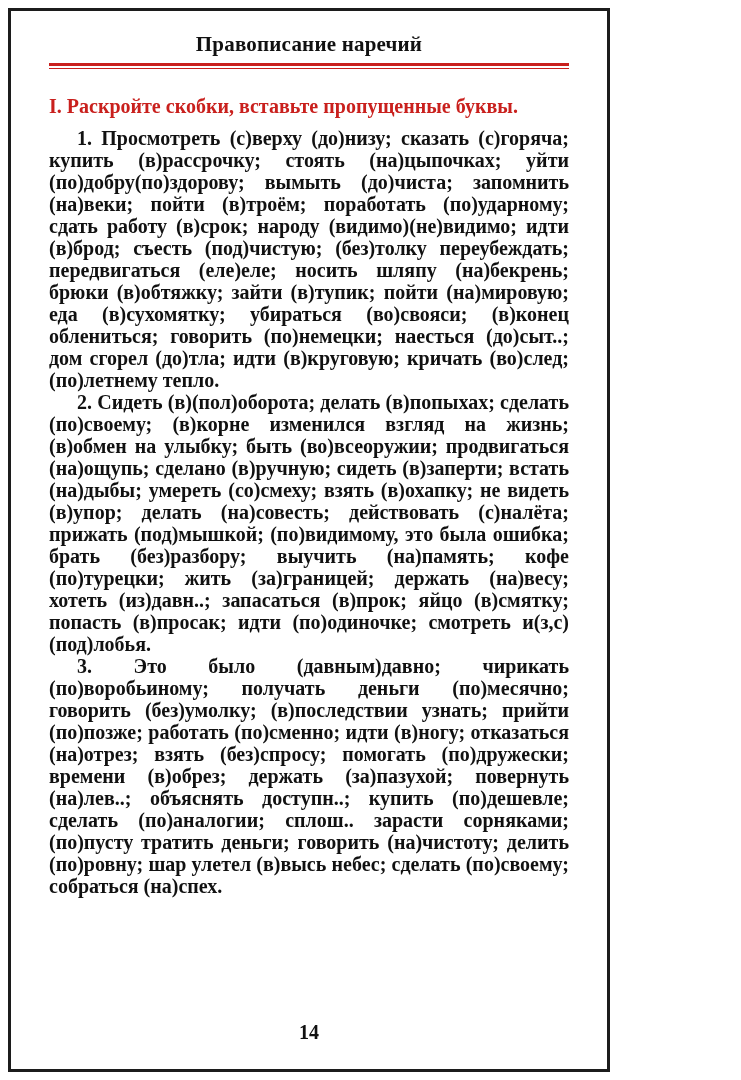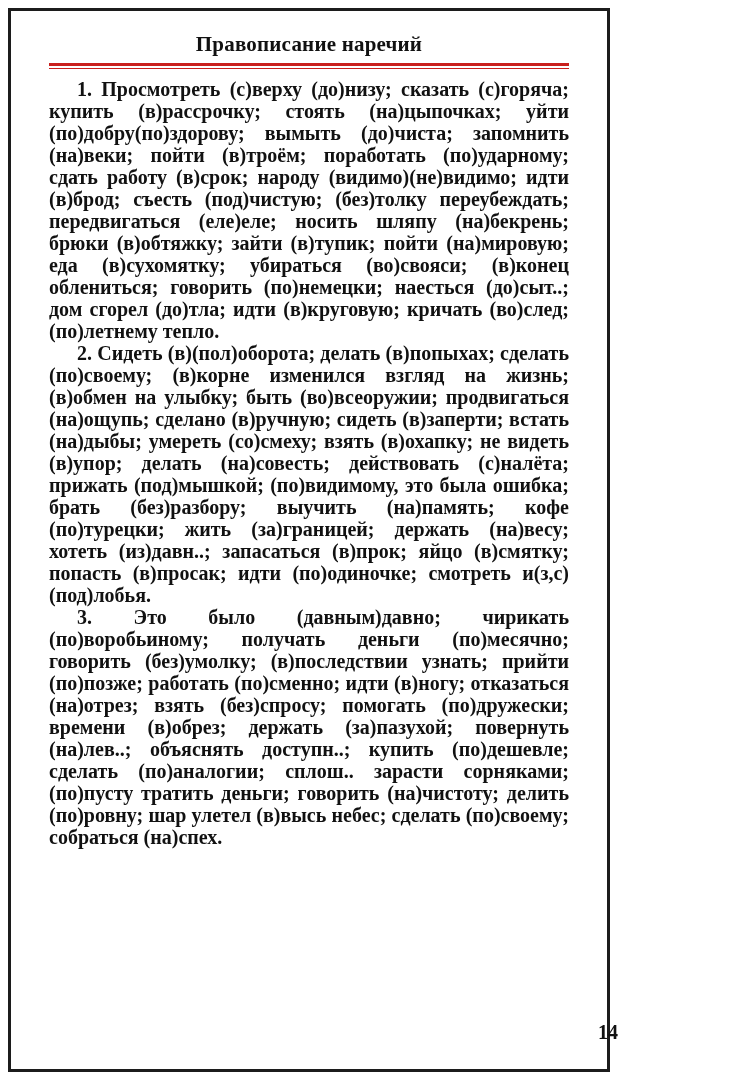--- a/index.html
+++ b/index.html
@@ -61,36 +61,37 @@
   }
   .para {
     margin: 0;
     text-indent: 28px;
   }
   .pagenum {
     position: absolute;
     bottom: 36px;
     left: 0;
     right: 0;
-    text-align: right;
+    text-align: center;
     font-weight: bold;
     font-size: 20px;
   }
 </style>
 </head>
 <body>
 
 <div class="page">
   <div class="frame"></div>
 
   <div class="content">
     <div class="title">Правописание наречий</div>
 
     <div class="rule"></div>
 
+    <div class="heading">I. Раскройте скобки, вставьте пропущенные буквы.</div>
 
     <div class="bodytext">
       <p class="para">1. Просмотреть (с)верху (до)низу; сказать (с)горяча; купить (в)рассрочку; стоять (на)цыпочках; уйти (по)добру(по)здорову; вымыть (до)чиста; запомнить (на)веки; пойти (в)троём; поработать (по)ударному; сдать работу (в)срок; народу (видимо)(не)видимо; идти (в)брод; съесть (под)чистую; (без)толку переубеждать; передвигаться (еле)еле; носить шляпу (на)бекрень; брюки (в)обтяжку; зайти (в)тупик; пойти (на)мировую; еда (в)сухомятку; убираться (во)свояси; (в)конец облениться; говорить (по)немецки; наесться (до)сыт..; дом сгорел (до)тла; идти (в)круговую; кричать (во)след; (по)летнему тепло.</p>
       <p class="para">2. Сидеть (в)(пол)оборота; делать (в)попыхах; сделать (по)своему; (в)корне изменился взгляд на жизнь; (в)обмен на улыбку; быть (во)всеоружии; продвигаться (на)ощупь; сделано (в)ручную; сидеть (в)заперти; встать (на)дыбы; умереть (со)смеху; взять (в)охапку; не видеть (в)упор; делать (на)совесть; действовать (с)налёта; прижать (под)мышкой; (по)видимому, это была ошибка; брать (без)разбору; выучить (на)память; кофе (по)турецки; жить (за)границей; держать (на)весу; хотеть (из)давн..; запасаться (в)прок; яйцо (в)смятку; попасть (в)просак; идти (по)одиночке; смотреть и(з,с)(под)лобья.</p>
       <p class="para">3. Это было (давным)давно; чирикать (по)воробьиному; получать деньги (по)месячно; говорить (без)умолку; (в)последствии узнать; прийти (по)позже; работать (по)сменно; идти (в)ногу; отказаться (на)отрез; взять (без)спросу; помогать (по)дружески; времени (в)обрез; держать (за)пазухой; повернуть (на)лев..; объяснять доступн..; купить (по)дешевле; сделать (по)аналогии; сплош.. зарасти сорняками; (по)пусту тратить деньги; говорить (на)чистоту; делить (по)ровну; шар улетел (в)высь небес; сделать (по)своему; собраться (на)спех.</p>
     </div>
   </div>
 
   <div class="pagenum">14</div>
 </div>

